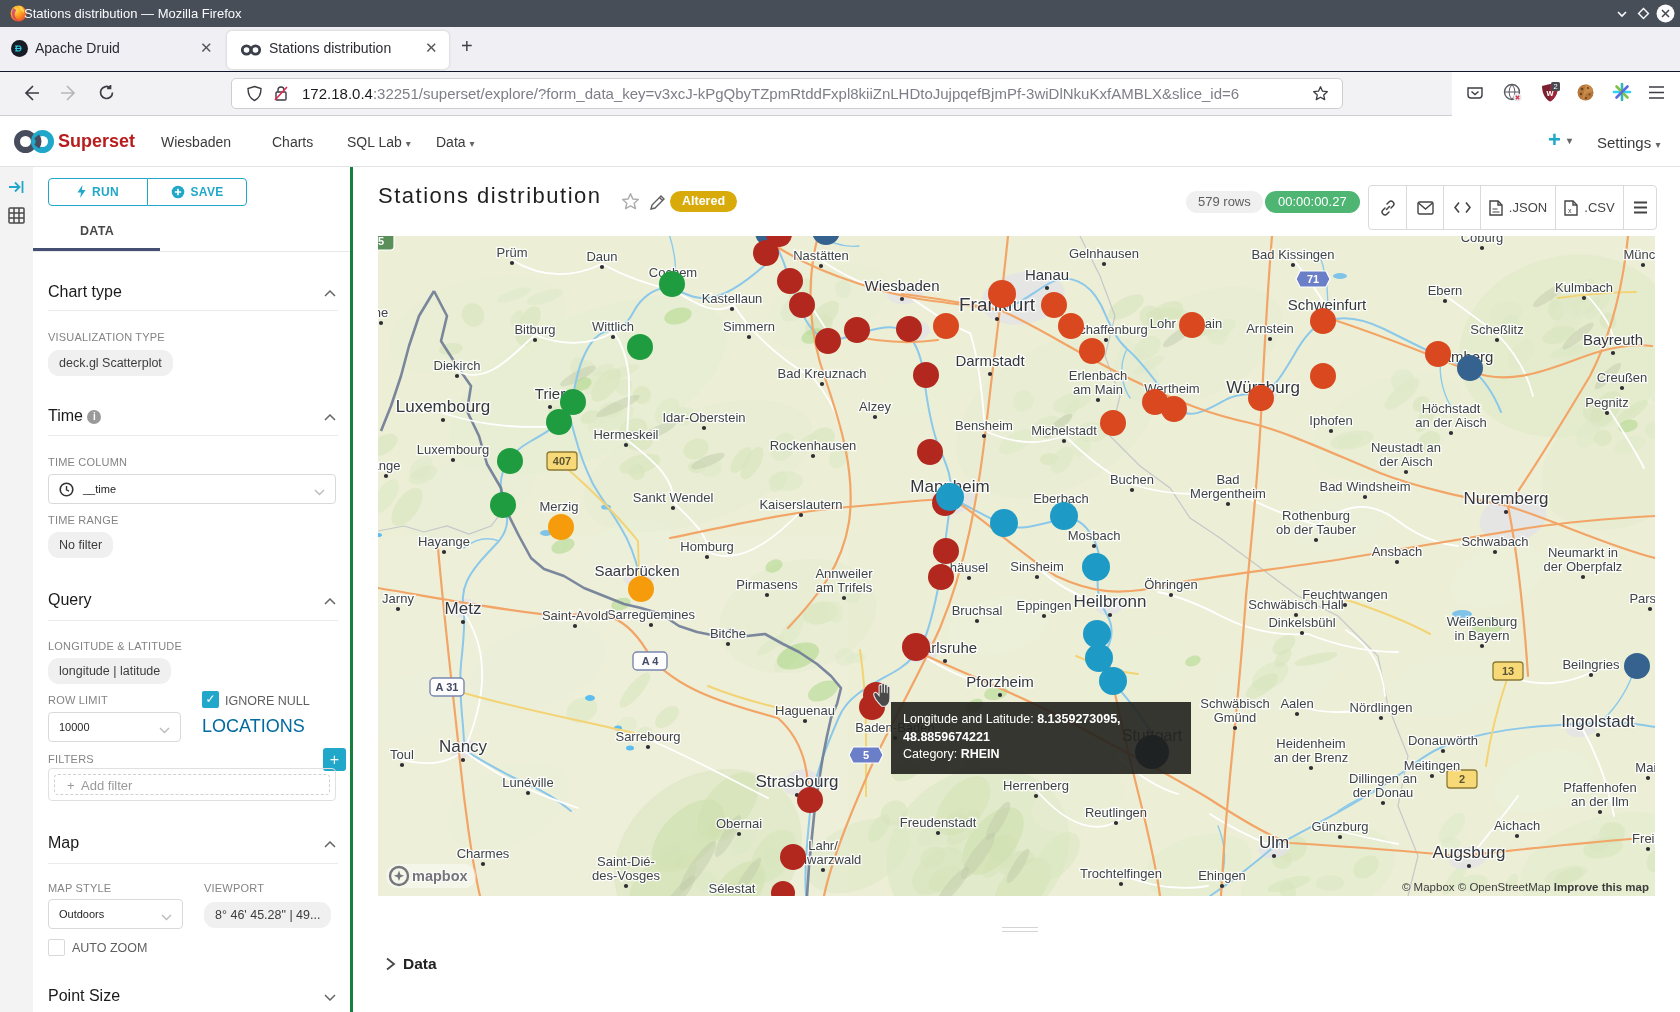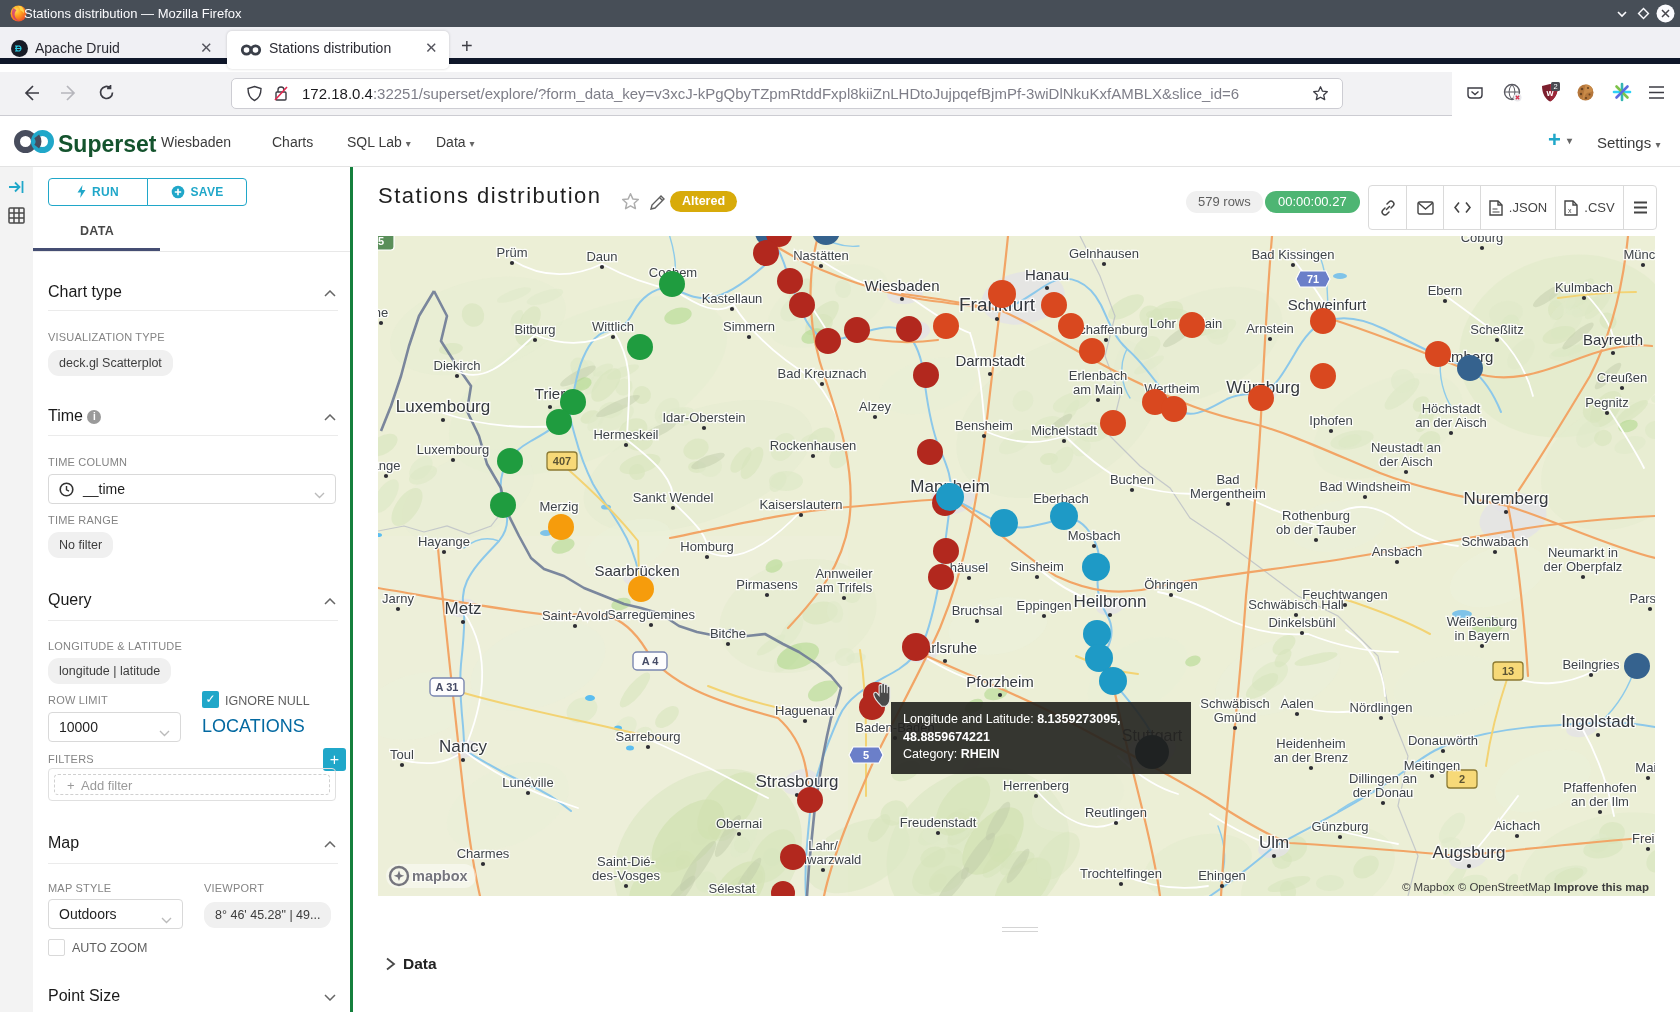--- a/index.html
+++ b/index.html
@@ -1,31 +1,31 @@
 <!DOCTYPE html>
 <html><head><meta charset="utf-8"><title>Stations distribution</title>
 <style>
 * { margin:0; padding:0; box-sizing:border-box; }
 body { width:1680px; height:1012px; font-family:"Liberation Sans",sans-serif; background:#fff; overflow:hidden; position:relative; }
 .titlebar { position:absolute; left:0; top:0; width:1680px; height:27px; background:#474e57; color:#fbfbfe; }
 .titlebar .t { position:absolute; left:0; right:0; top:6px; text-align:left; font-size:13px;padding-left:24px; }
-.tabbar { position:absolute; left:0; top:27px; width:1680px; height:37px; background:#f0f0f4; border-bottom:6px solid #0f172a;padding-left:28px; }
+.tabbar { position:absolute; left:0; top:27px; width:1680px; height:45px; background:#f0f0f4; border-bottom:1px solid #0f172a;padding-left:28px; }
 .tab-active { position:absolute; left:227px; top:4px; width:222px; height:38px; background:#fff; border-radius:5px; box-shadow:0 0 3px rgba(0,0,0,0.18); }
 .urlbar { position:absolute; left:0; top:72px; width:1452px; height:44px; background:#f2f2f4; border-bottom:1px solid #ccccd2; }
 .urlbox { position:absolute; left:231px; top:6px; width:1112px; height:31px; background:#fff; border:1px solid #cdcdd3; border-radius:5px; }
 .ssheader { position:absolute; left:0; top:116px; width:1680px; height:51px; background:#fff; border-bottom:1px solid #e3e3e3; }
 .navitem { position:absolute; top:18px; font-size:14px; color:#3b3b3b; }
 .rail { position:absolute; left:0; top:167px; width:33px; height:845px; background:#f3f3f3; }
 .sidebar { position:absolute; left:33px; top:167px; width:320px; height:845px; background:#fff; border-right:3px solid #15803d; overflow:hidden; }
 .runsave { position:absolute; left:15px; top:11px; width:199px; height:28px; }
 .btn { position:absolute; top:0; height:28px; border:1px solid #20a7c9; color:#20a7c9; font-size:12px; font-weight:bold; text-align:center; line-height:26px; letter-spacing:0.3px; background:#fff; }
 .lbl { font-size:11px; color:#848484; letter-spacing:0.2px; margin-bottom:7px; }
 .chip { display:inline-block; background:#f0f0f0; border-radius:11px; padding:6px 11px; font-size:12.5px; color:#3d3d3d; }
 .sect { font-size:16px; font-weight:400; color:#1a1a1a; }
-.selbox { border:1px solid #d9d9d9; border-radius:4px; height:30px; display:flex; align-items:center; padding:0 10px; font-size:14px; color:#1f1f1f; position:relative; }
+.selbox { border:1px solid #d9d9d9; border-radius:4px; height:30px; display:flex; align-items:center; padding:0 10px; font-size:11px; color:#1f1f1f; position:relative; }
 .selbox .dn { position:absolute; right:10px; top:11px; }
 .main { position:absolute; left:354px; top:167px; width:1326px; height:845px; background:#fff; }
 .icongrp { position:absolute; top:18px; height:45px; border:1px solid #dadada; border-radius:4px; background:#fff; display:flex; }
 .icongrp .cell { border-right:1px solid #dadada; display:flex; align-items:center; justify-content:center; font-size:13px; color:#444; }
 </style></head><body>
 
 <div class="titlebar">
   <svg style="position:absolute;left:10px;top:5px" width="17" height="17" viewBox="0 0 17 17">
     <defs>
         <radialGradient id="ffg" cx="0.35" cy="0.3" r="0.85">
@@ -135,21 +135,21 @@
 </div>
 
 <div class="ssheader">
   <svg style="position:absolute;left:13px;top:12px" width="42" height="27" viewBox="0 0 42 27">
       <g fill="none" stroke-width="6">
         <circle cx="12.5" cy="13.5" r="8.5" stroke="#484d5d"></circle>
         <circle cx="29.5" cy="13.5" r="8.5" stroke="#20a7c9"></circle>
         <path d="M23.7,8.3 A8.5,8.5 0 0,1 23.7,18.7" stroke="#484d5d"></path>
       </g>
     </svg>
-  <div style="position:absolute;left:58px;top:15px;font-size:23px;font-weight:bold;color:#14532d">Superset</div>
+  <div style="position:absolute;left:58px;top:15px;font-size:18px;font-weight:bold;color:#b91c1c">Superset</div>
   <div class="navitem" style="left:161px">Wiesbaden</div>
   <div class="navitem" style="left:272px">Charts</div>
   <div class="navitem" style="left:347px">SQL Lab <span style="color:#666;font-size:10px">▾</span></div>
   <div class="navitem" style="left:436px">Data <span style="color:#666;font-size:10px">▾</span></div>
   <div style="position:absolute;left:1548px;top:11px;font-size:22px;font-weight:bold;color:#20a7c9">+ <span style="color:#666;font-size:10px;vertical-align:3px">▾</span></div>
   <div class="navitem" style="left:1597px;font-size:15px">Settings <span style="color:#666;font-size:10px">▾</span></div>
 </div>
 
 <div class="rail">
   <svg style="position:absolute;left:8px;top:12px" width="17" height="16" viewBox="0 0 17 16">

